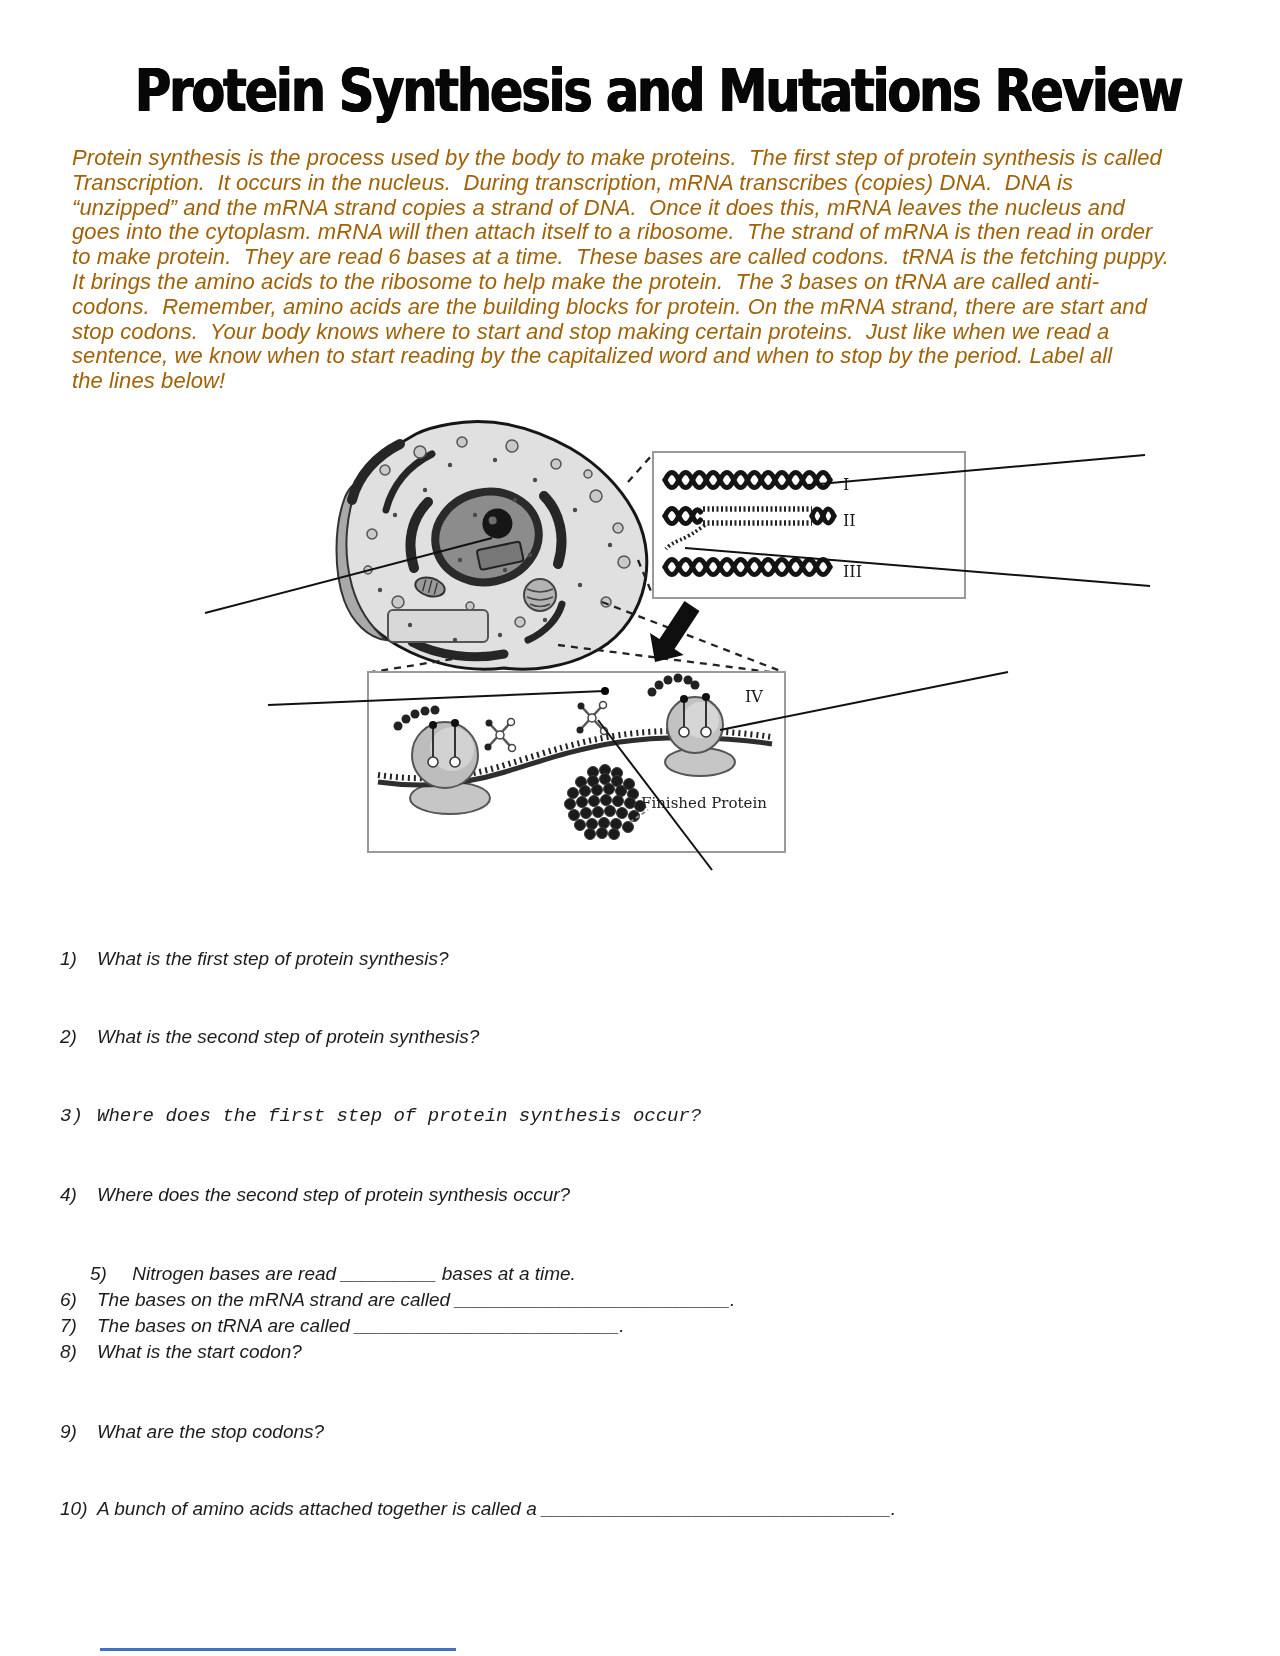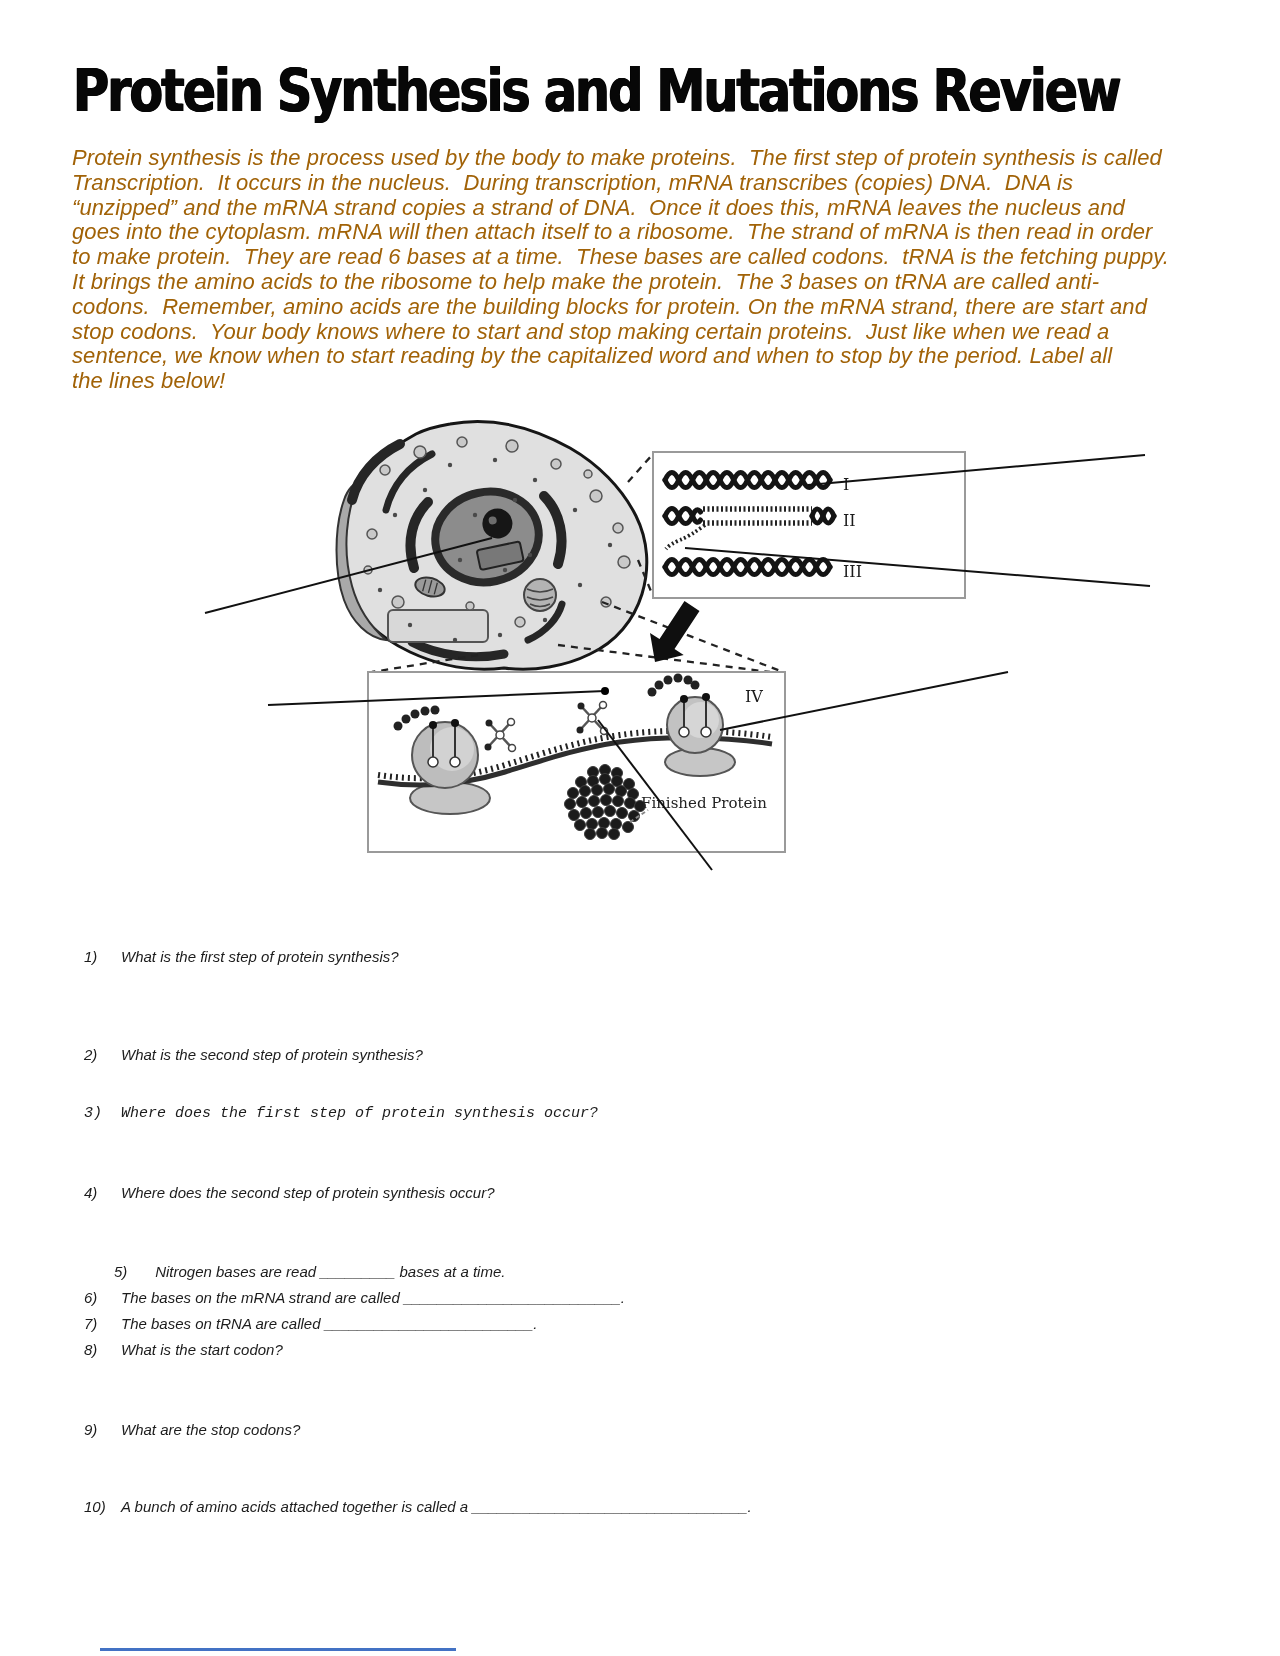--- a/index.html
+++ b/index.html
@@ -1,33 +1,33 @@
 <!DOCTYPE html>
 <html><head>
 <meta charset="utf-8">
 <style>
   html,body{margin:0;padding:0;background:#ffffff;}
   #page{position:relative;width:1280px;height:1656px;background:#ffffff;overflow:hidden;
         font-family:"Liberation Sans",sans-serif;color:#1c1c1c;}
   
-  #title-wrap{position:absolute;left:73px;top:64px;width:1120px;height:70px;}
+  #title-wrap{position:absolute;left:73px;top:64px;width:1120px;height:70px;text-align:center;}
   #title-wrap .title-inner{display:inline-block;font-family:"DejaVu Sans",sans-serif;
         font-weight:bold;font-size:47px;letter-spacing:-2px;color:#070707;
         transform:scale(1.05,1.24);transform-origin:0 60%;
         text-shadow:0.6px 0 0 #000, -0.6px 0 0 #000;white-space:pre;}
   
   #intro{position:absolute;left:72px;top:146px;width:1090px;}
   .intro-line{white-space:pre;font-style:italic;font-size:22px;line-height:24.8px;
         color:#a16207;letter-spacing:0.1px;}
   
   #diagram{position:absolute;left:0;top:410px;}
   
-  .q{position:absolute;left:84px;font-style:italic;font-size:15px;color:#1c1c1c;white-space:pre;}
+  .q{position:absolute;left:60px;font-style:italic;font-size:19px;color:#1c1c1c;white-space:pre;}
   .q .qn{display:inline-block;width:37px;font-style:italic;}
-  #q0{top:948px;} #q1{top:1026px;margin-top:20px;} #q2{top:1105px;font-family:Liberation Mono, monospace;} #q3{top:1184px;}
+  #q0{top:948px;} #q1{top:1026px;} #q2{top:1105px;font-family:Liberation Mono, monospace;} #q3{top:1184px;}
   #q4{top:1263px;margin-left:30px;} #q5{top:1289px;} #q6{top:1315px;} #q7{top:1341px;}
   #q8{top:1421px;} #q9{top:1498px;}
   
   #footer-line{position:absolute;left:100px;top:1648px;width:356px;height:3px;background:#4372c4;}
 </style>
 </head>
 <body>
 
 <div id="page">
 

